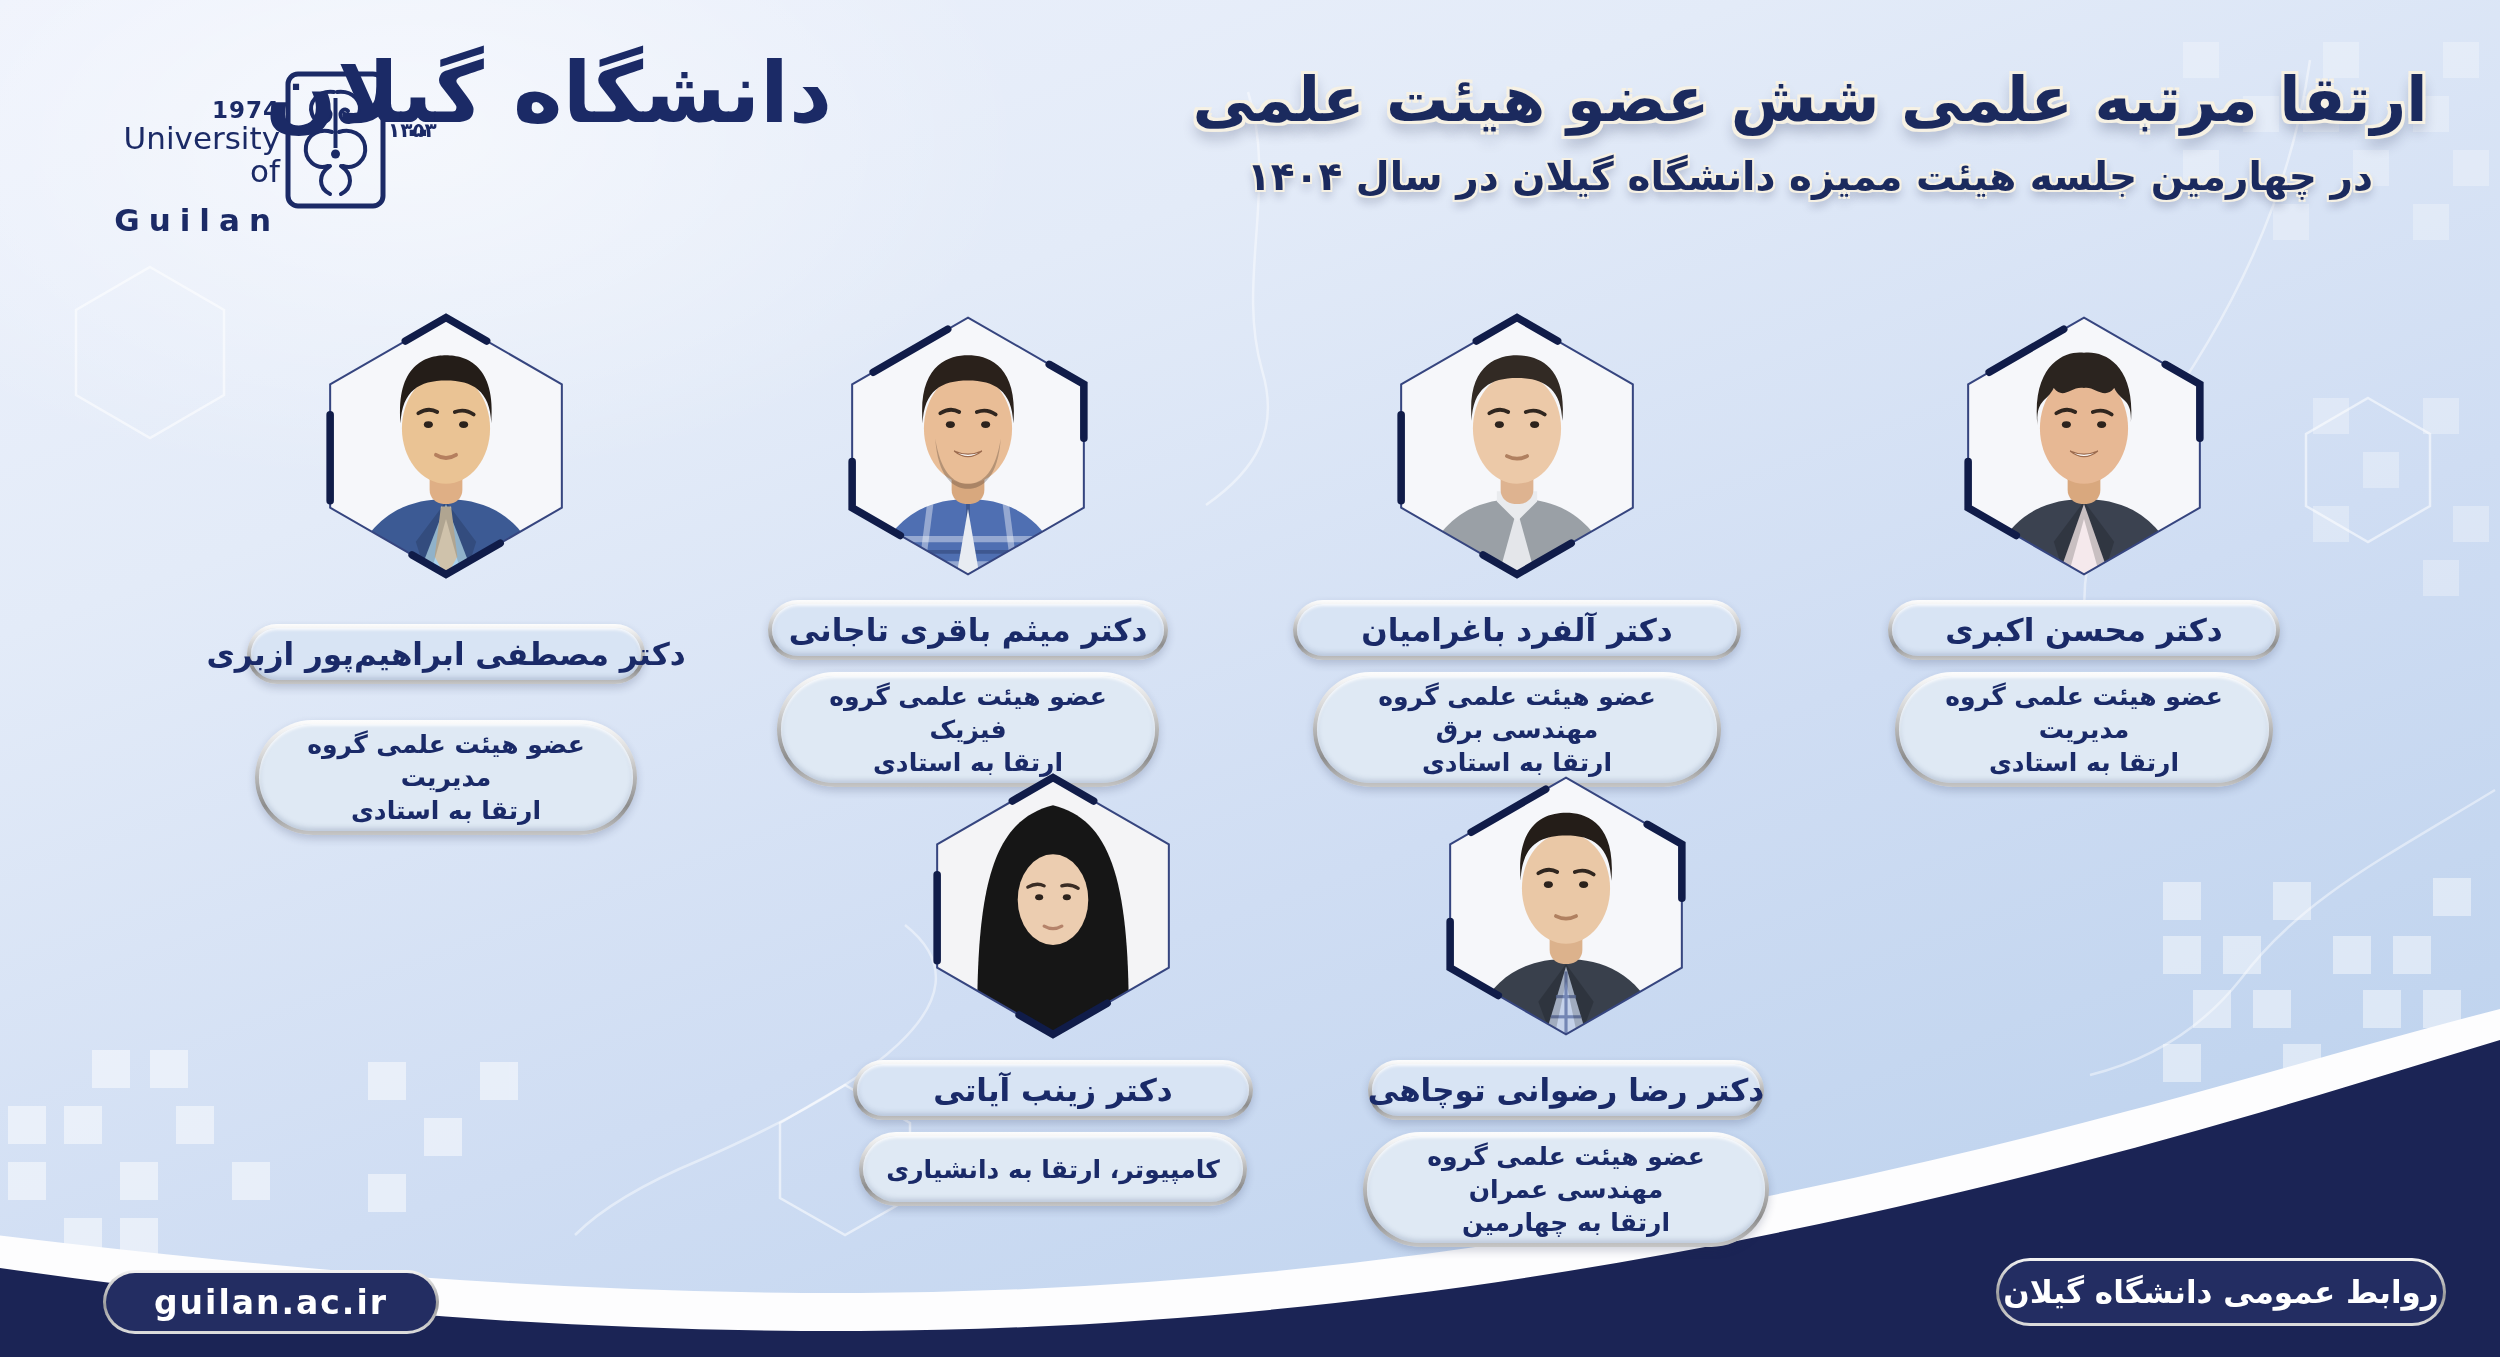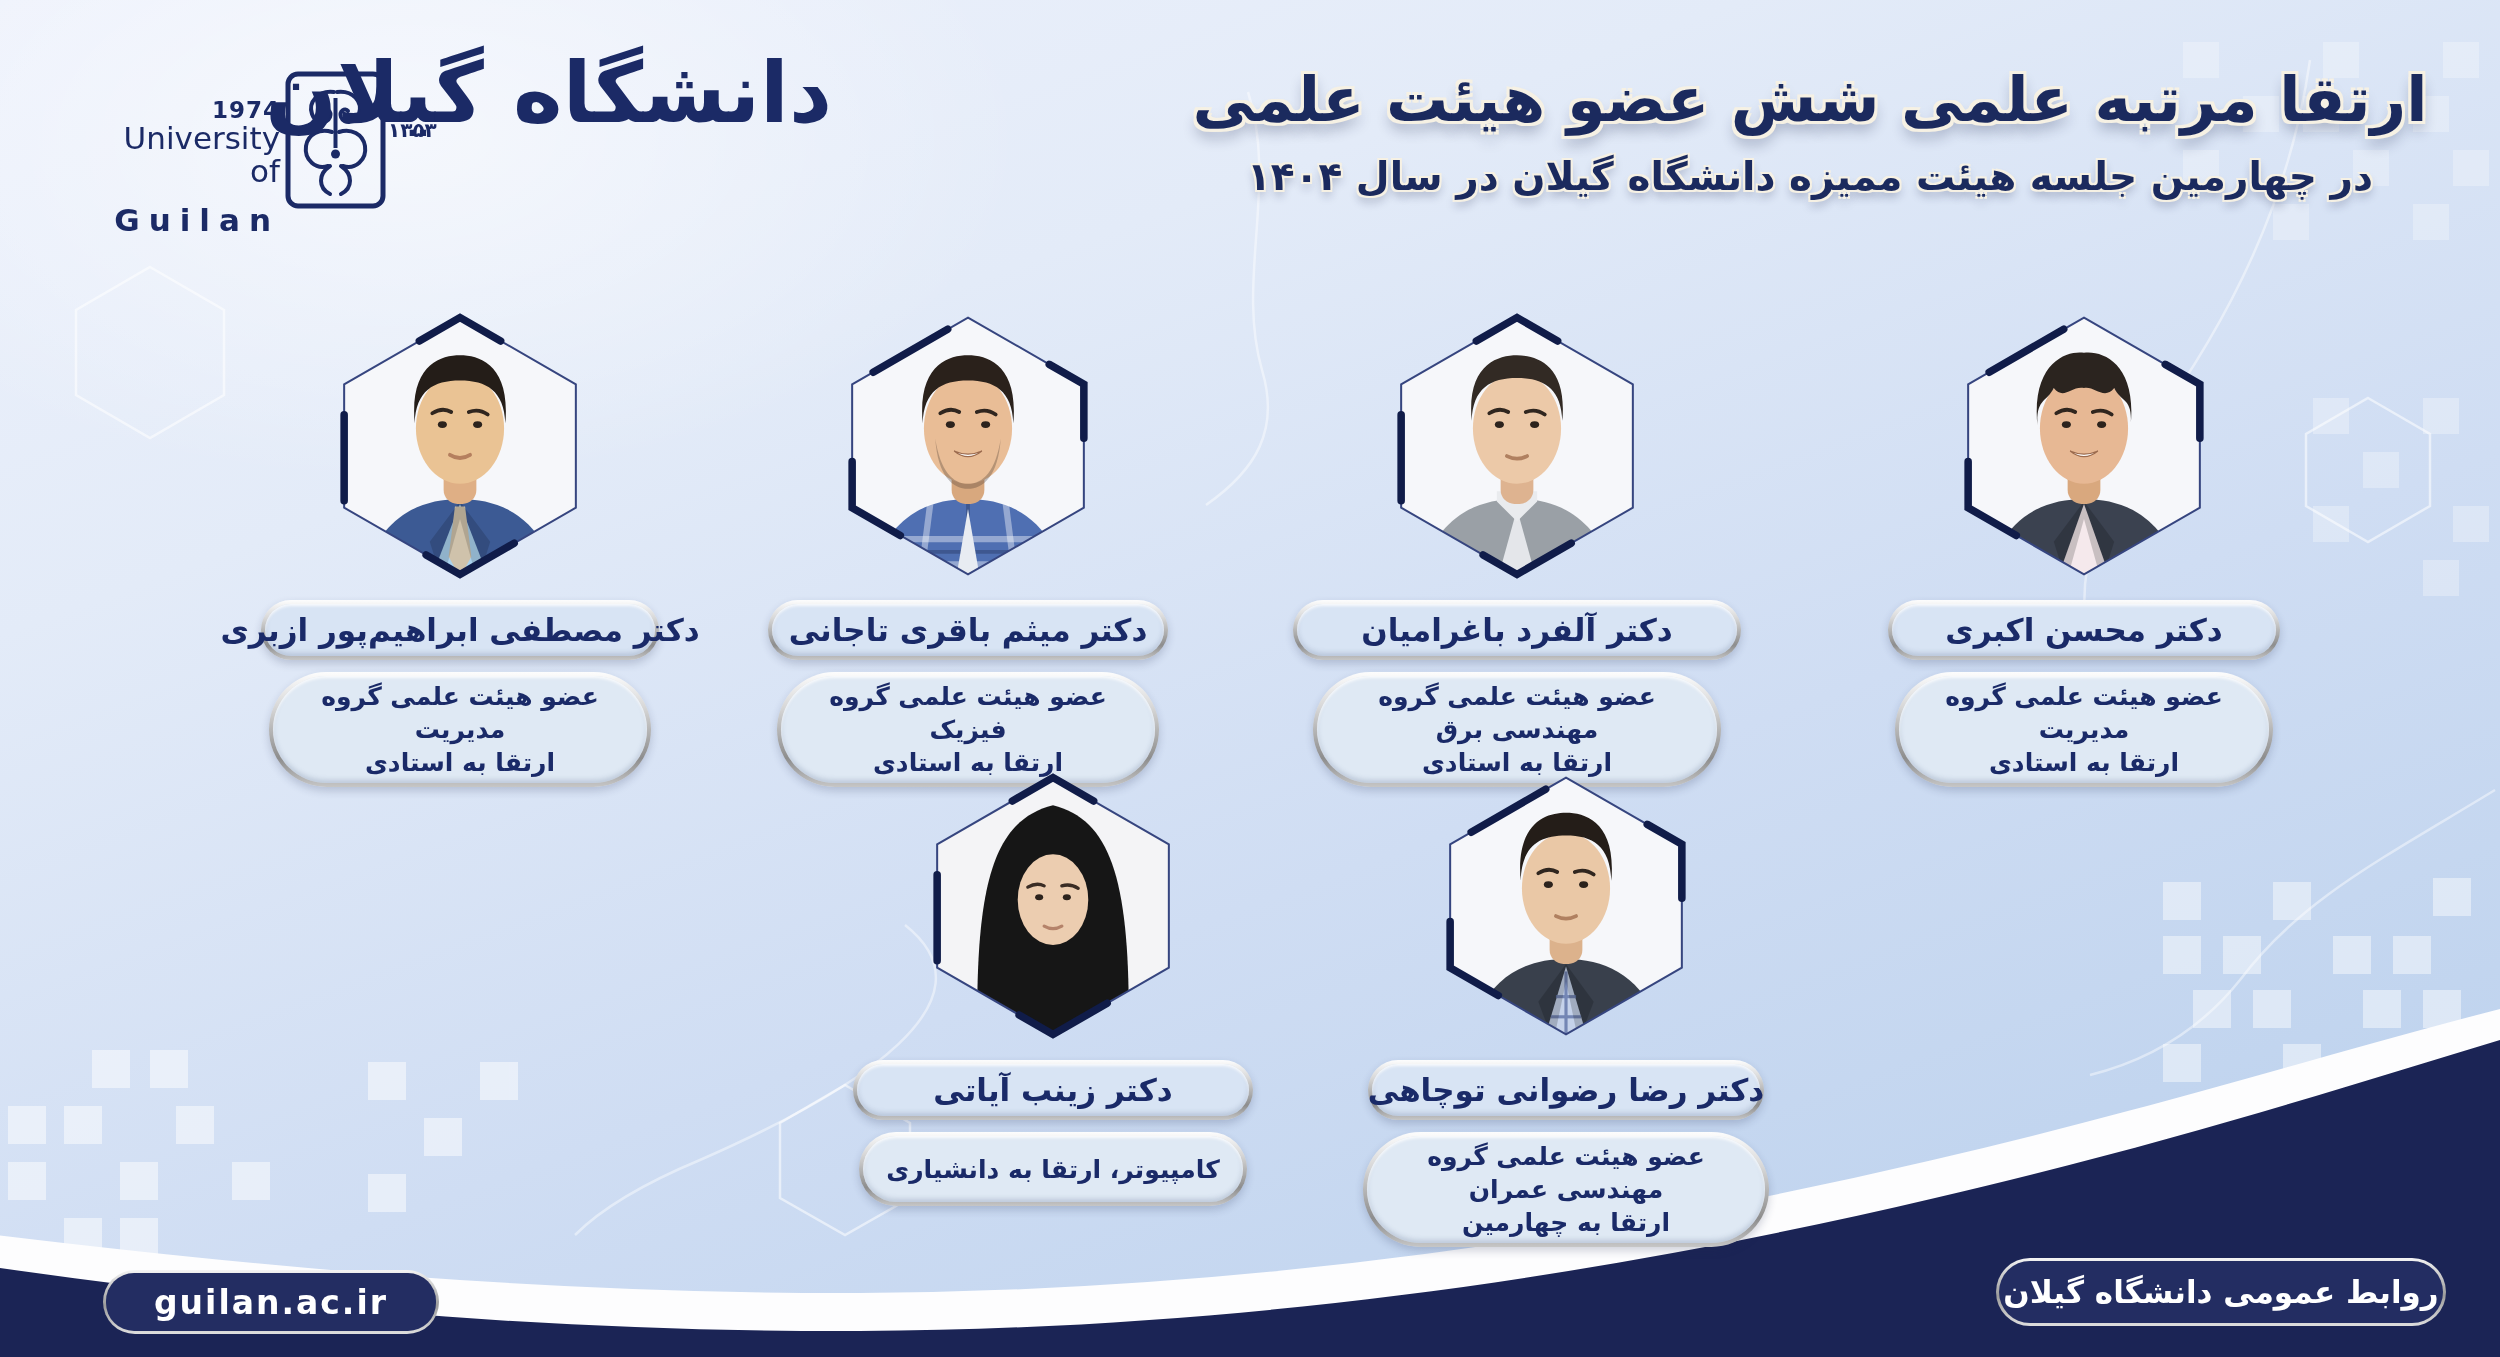--- a/index.html
+++ b/index.html
@@ -55,21 +55,21 @@
   
   .footer-pill{
     position:absolute;z-index:2;border-radius:48px;padding:3px;
     background:linear-gradient(180deg,#f4f4f4 0%,#9c9c9c 55%,#dedede 100%);
   }
   .footer-inner{
     border-radius:44px;background:#232d62;height:100%;width:100%;
     display:flex;align-items:center;justify-content:center;color:#ffffff;font-weight:800;
   }
   #website{left:103px;top:1270px;width:330px;height:58px;}
-  #website .footer-inner{font-size:33px;letter-spacing:2px;border-radius:28px;}
+  #website .footer-inner{font-size:33px;letter-spacing:2px;}
   #credit{left:1996px;top:1258px;width:444px;height:62px;}
   #credit .footer-inner{font-size:31px;}
 </style>
 </head>
 <body>
 
 <div id="canvas">
 
   <svg id="decor" width="2500" height="1357" viewBox="0 0 2500 1357">
 
@@ -166,21 +166,21 @@
   </svg>
 
   <div class="logo-fa-year" dir="rtl">۱۳۵۳</div>
   <div class="logo-fa" dir="rtl">دانشگاه گیلان</div>
 
   <div class="header-block">
     <div class="main-title" dir="rtl">ارتقا مرتبه علمی شش عضو هیئت علمی</div>
     <div class="sub-title" dir="rtl">در چهارمین جلسه هیئت ممیزه دانشگاه گیلان در سال ۱۴۰۴</div>
   </div>
 
-  <div class="card" style="left:230px;top:310px;">
+  <div class="card" style="left:216px;top:310px;gap:24px;">
     <svg class="photo" viewBox="0 0 200 216">
       <defs>
           <clipPath id="hexc1">
             <polygon points="100,6 192,59 192,157 100,210 8,157 8,59"></polygon>
           </clipPath>
         </defs>
       <g clip-path="url(#hexc1)">
         <rect width="200" height="216" fill="#f6f7fa"></rect>
         <path d="M22,216 C34,166 66,150 100,150 C134,150 166,166 178,216 Z" fill="#3c5a94"></path>
         <path d="M76,216 L100,154 L124,216 Z" fill="#aad2ee"></path>

